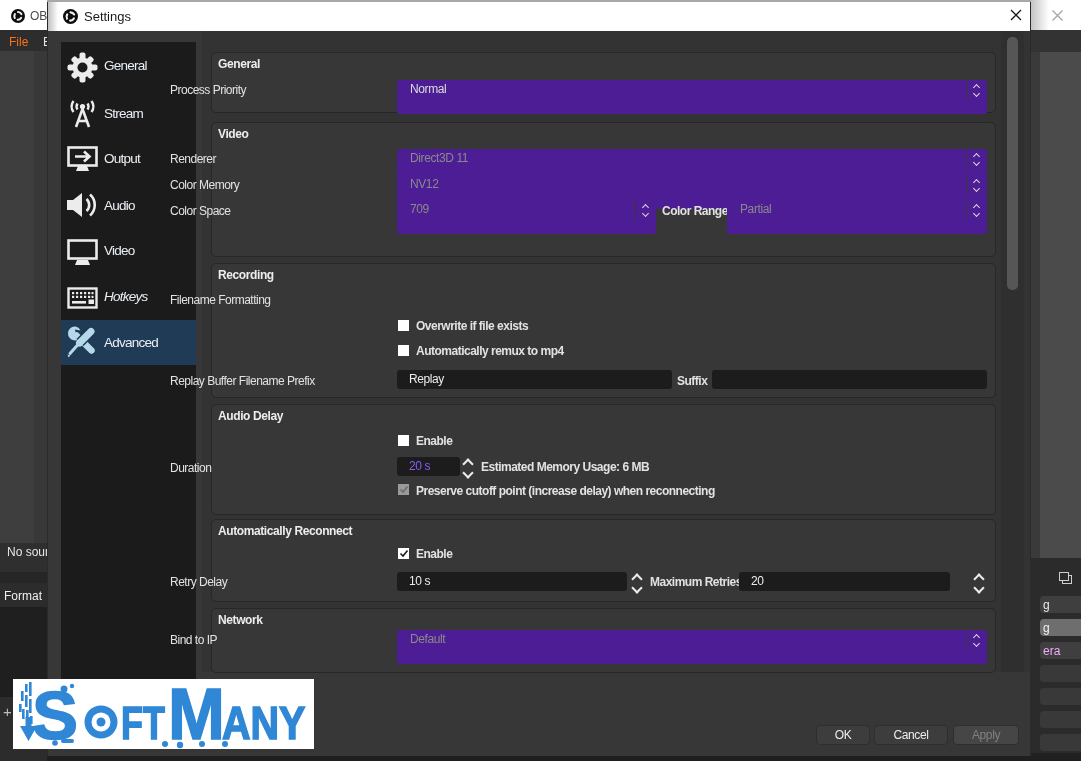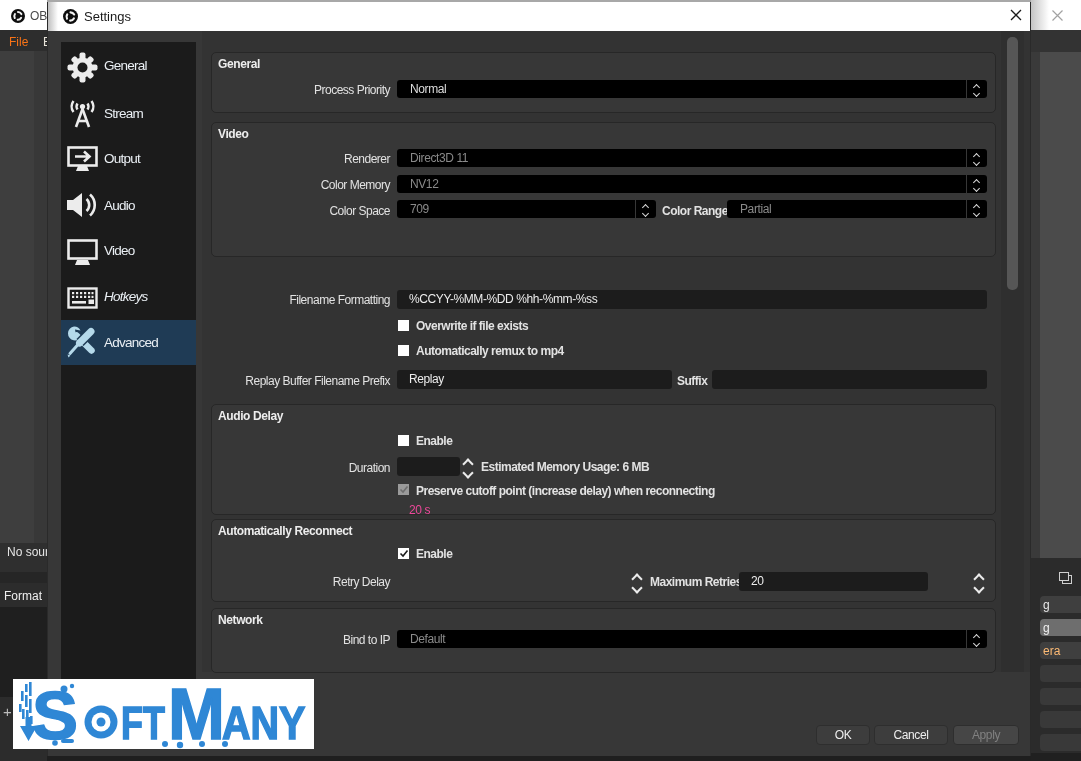--- a/index.html
+++ b/index.html
@@ -1,29 +1,29 @@
 <!DOCTYPE html>
 <html><head>
 <meta charset="utf-8">
 <style>
   html,body{margin:0;padding:0;}
   body{font-family:"Liberation Sans", sans-serif;}
   #screen{position:relative;width:1081px;height:761px;overflow:hidden;background:#373737;}
   .abs{position:absolute;}
   .lbl{position:absolute;font-size:12px;letter-spacing:-0.5px;color:#e2e2e2;white-space:nowrap;font-weight:bold;}
-  .rlbl{position:absolute;left:170px;width:220px;font-size:12px;letter-spacing:-0.5px;color:#e2e2e2;white-space:nowrap;text-align:right;}
+  .rlbl{position:absolute;left:170px;width:220px;font-size:12px;letter-spacing:-0.5px;color:#e2e2e2;white-space:nowrap;text-align:left;}
   .grp{position:absolute;left:211px;width:783px;border:1px solid #272727;border-radius:5px;background:#373737;}
   .gtitle{position:absolute;left:6px;top:4px;font-size:12px;font-weight:bold;letter-spacing:-0.4px;color:#ededed;}
-  .combo{position:absolute;background:#000000;border-radius:3px;height:18px;}
+  .combo{position:absolute;background:#4c1d95;border-radius:3px;height:34px;}
   .combo .txt{position:absolute;left:13px;top:0;height:19px;line-height:19px;font-size:12px;letter-spacing:-0.4px;color:#dcdcdc;}
   .combo.dis .txt{color:#8a8a8a;}
   .carea{position:absolute;right:0;top:0;width:20px;height:19px;border-left:1px solid #373737;}
   .inp{position:absolute;background:#1c1c1c;border-radius:3px;height:19px;}
   .inp .txt{position:absolute;left:12px;top:0;height:19px;line-height:19px;font-size:12px;letter-spacing:-0.4px;color:#ececec;white-space:nowrap;}
-  .inp.dis .txt{color:#ec4899;margin-top:44px;}
+  .inp.dis .txt{color:#8b5cf6;}
   .cb{position:absolute;width:11px;height:11px;background:#ffffff;}
   .cb.dis{background:#9a9a9a;}
   .chev{position:absolute;width:4px;height:4px;border-left:1.5px solid #d9d9d9;border-top:1.5px solid #d9d9d9;}
   .chev.up{transform:rotate(45deg);}
   .chev.dn{transform:rotate(225deg);}
   .spin .chev{width:6px;height:6px;border-width:2px;border-color:#ececec;}
   .btn{position:absolute;height:20px;background:#3d3d3d;border:1px solid #2e2e2e;border-radius:4px;
        font-size:12px;letter-spacing:-0.4px;color:#eeeeee;text-align:center;line-height:19px;box-sizing:border-box;}
   .sbitem{position:absolute;left:0;width:135px;height:46px;}
   .sblabel{position:absolute;left:43px;font-size:13.5px;letter-spacing:-0.75px;color:#eaeff4;}
@@ -69,21 +69,21 @@
   <div class="abs" style="left:1031px;top:52px;width:9px;height:506px;background:#3a3a3a;"></div>
   <div class="abs" style="left:1031px;top:558px;width:50px;height:34px;background:#2b2b2b;"></div>
   <div class="abs" style="left:1062px;top:575px;width:8px;height:7px;border:1.5px solid #cfcfcf;background:#2b2b2b;"></div>
   <div class="abs" style="left:1059px;top:572px;width:8px;height:7px;border:1.5px solid #cfcfcf;background:#2b2b2b;"></div>
   <div class="abs" style="left:1031px;top:592px;width:50px;height:169px;background:#2b2b2b;"></div>
   <div class="abs" style="left:1040px;top:596px;width:41px;height:17px;background:#3f3f3f;border-radius:4px 0 0 4px;"></div>
   <div class="abs" style="left:1043px;top:598px;font-size:12px;color:#e8e8e8;">g</div>
   <div class="abs" style="left:1040px;top:619px;width:41px;height:17px;background:#6e6e6e;border-radius:4px 0 0 4px;"></div>
   <div class="abs" style="left:1043px;top:621px;font-size:12px;color:#f0f0f0;">g</div>
   <div class="abs" style="left:1040px;top:642px;width:41px;height:17px;background:#3f3f3f;border-radius:4px 0 0 4px;"></div>
-  <div class="abs" style="left:1043px;top:644px;font-size:12px;color:#fdba74;">era</div>
+  <div class="abs" style="left:1043px;top:644px;font-size:12px;color:#f0abfc;">era</div>
   <div class="abs" style="left:1040px;top:665px;width:41px;height:17px;background:#393939;border-radius:4px 0 0 4px;"></div>
   <div class="abs" style="left:1040px;top:688px;width:41px;height:17px;background:#393939;border-radius:4px 0 0 4px;"></div>
   <div class="abs" style="left:1040px;top:711px;width:41px;height:17px;background:#393939;border-radius:4px 0 0 4px;"></div>
   <div class="abs" style="left:1040px;top:734px;width:41px;height:17px;background:#393939;border-radius:4px 0 0 4px;"></div>
   <div class="abs" style="left:1031px;top:753px;width:50px;height:8px;background:#202020;"></div>
 
   <div class="abs" style="left:47px;top:0;width:984px;height:761px;background:#373737;border-left:1px solid #2a2a2a;border-right:1px solid #2a2a2a;box-sizing:border-box;"></div>
 
   <div class="abs" style="left:47px;top:0;width:984px;height:2px;background:#a8a8a8;"></div>
   <div class="abs" style="left:48px;top:2px;width:982px;height:29px;background:#ffffff;"></div>
@@ -247,24 +247,24 @@
   </div>
   <div class="lbl" style="left:662px;top:204px;">Color Range</div>
   <div class="combo dis" style="left:727px;top:200px;width:260px;">
     <div class="txt">Partial</div>
     <div class="carea">
         <div class="chev up" style="left:6.5px;top:4.5px;"></div>
         <div class="chev dn" style="left:6.5px;top:10.5px;"></div>
       </div>
   </div>
 
+  <div class="grp" style="top:263px;height:133px;">
+      <div class="gtitle">Recording</div>
+    </div>
   <div class="rlbl" style="top:293px;">Filename Formatting</div>
-  <div class="inp" style="left:397px;top:290px;width:590px;">
-      <div class="txt">%CCYY-%MM-%DD %hh-%mm-%ss</div>
-    </div>
   <div class="cb" style="left:398px;top:320px;"></div>
   <div class="lbl" style="left:416px;top:319px;">Overwrite if file exists</div>
   <div class="cb" style="left:398px;top:345px;"></div>
   <div class="lbl" style="left:416px;top:344px;">Automatically remux to mp4</div>
   <div class="rlbl" style="top:374px;">Replay Buffer Filename Prefix</div>
   <div class="inp" style="left:397px;top:370px;width:275px;">
       <div class="txt">Replay</div>
     </div>
   <div class="lbl" style="left:677px;top:374px;">Suffix</div>
   <div class="inp" style="left:712px;top:370px;width:275px;"></div>
@@ -291,26 +291,29 @@
 
   <div class="grp" style="top:519px;height:81px;">
       <div class="gtitle">Automatically Reconnect</div>
     </div>
   <div class="cb" style="left:398px;top:548px;"></div>
   <svg class="abs" style="left:399px;top:549px;" width="10" height="9" viewBox="0 0 10 9">
       <path d="M1.5 4.5 L4 7 L8.5 1.5" fill="none" stroke="#1c1c1c" stroke-width="1.6"></path>
     </svg>
   <div class="lbl" style="left:416px;top:547px;">Enable</div>
   <div class="rlbl" style="top:575px;">Retry Delay</div>
+  <div class="inp" style="left:397px;top:572px;width:230px;">
+      <div class="txt">10 s</div>
+    </div>
   <div class="spin">
       <div class="chev up" style="left:633px;top:575px;"></div>
       <div class="chev dn" style="left:633px;top:584px;"></div>
     </div>
   <div class="lbl" style="left:650px;top:575px;">Maximum Retries</div>
-  <div class="inp" style="left:739px;top:572px;width:189px;">
+  <div class="inp" style="left:739px;top:572px;width:189px;padding-left:22px;">
       <div class="txt">20</div>
     </div>
   <div class="spin">
       <div class="chev up" style="left:975px;top:575px;"></div>
       <div class="chev dn" style="left:975px;top:584px;"></div>
     </div>
 
   <div class="grp" style="top:608px;height:63px;">
       <div class="gtitle">Network</div>
     </div>

